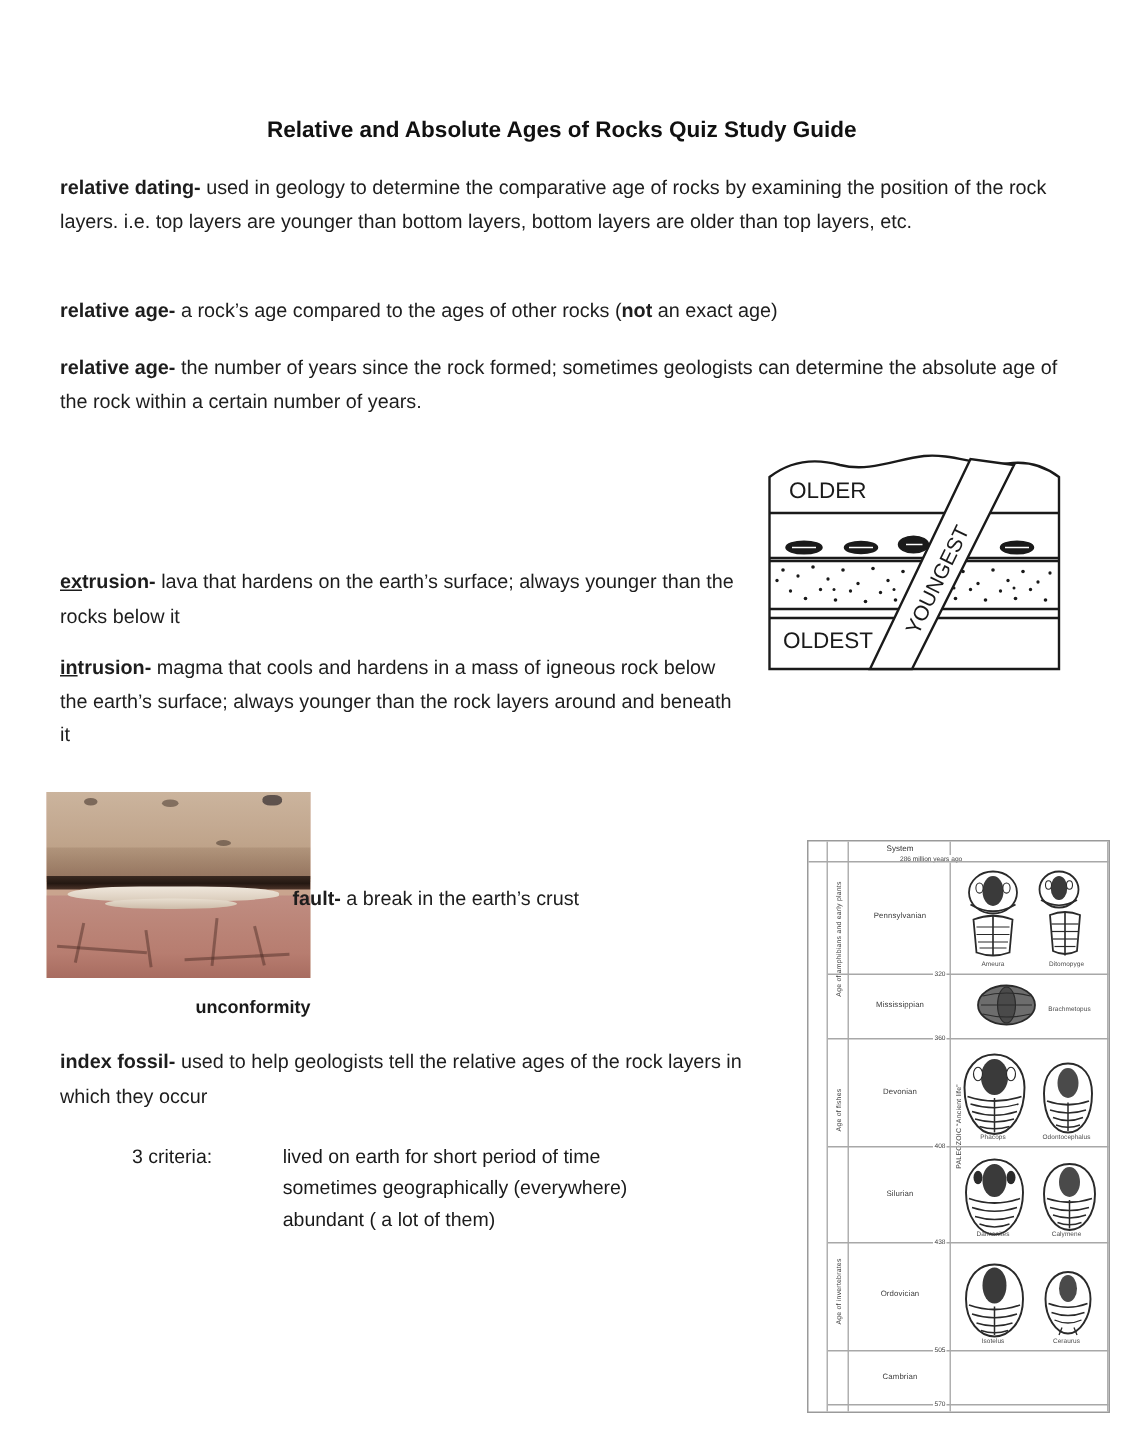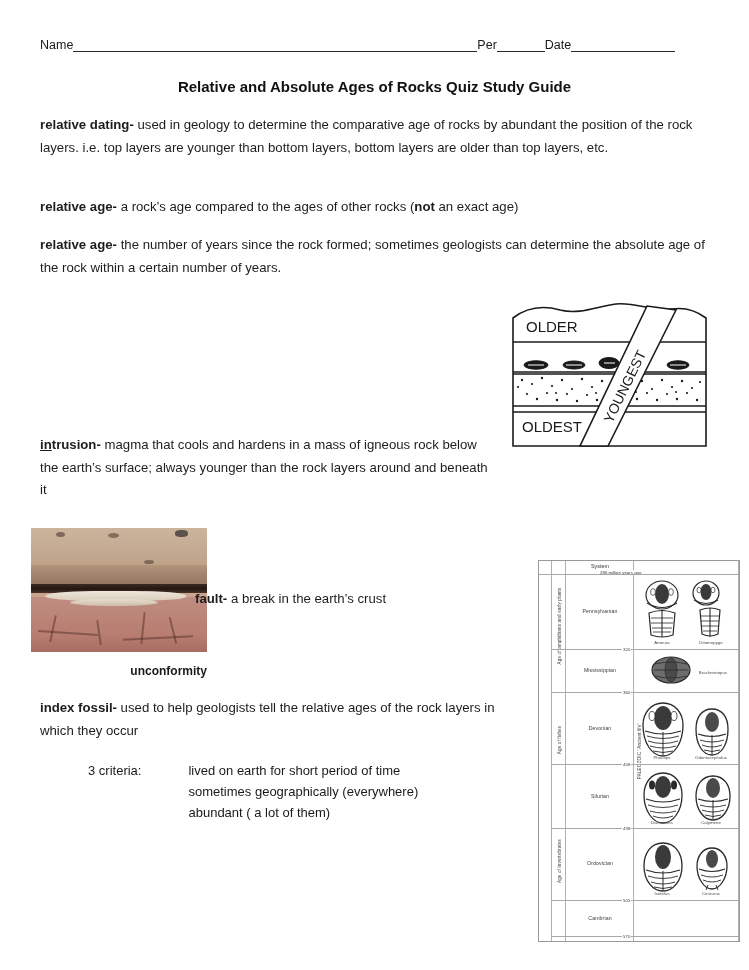--- a/index.html
+++ b/index.html
@@ -234,39 +234,39 @@
     letter-spacing: 0.05px;
   }
   .trilo { position: absolute; }
   .trilo svg { display: block; }
 </style>
 </head>
 <body>
 
 <div class="page">
 
-  <div class="nameline">
-    <span class="lbl">Name</span><span class="rule r1"></span><span class="lbl">Per</span><span class="rule r2"></span><span class="lbl">Date</span><span class="rule r3"></span>
-  </div>
 
   <div class="doc-title">Relative and Absolute Ages of Rocks Quiz Study Guide</div>
 
   <div class="block" id="b-relative-dating">
-    <b>relative dating-</b><span>  used in geology to determine the comparative age of rocks by abundant the position of the rock layers.  i.e.  top layers are younger than bottom layers, bottom layers are older than top layers, etc.</span>
+    <b>relative dating-</b><span>  used in geology to determine the comparative age of rocks by examining the position of the rock layers.  i.e.  top layers are younger than bottom layers, bottom layers are older than top layers, etc.</span>
   </div>
 
   <div class="block" id="b-relative-age">
     <b>relative age-</b><span> a rock’s age compared to the ages of other rocks  (</span><b>not</b><span> an exact age)</span>
   </div>
 
   <div class="block" id="b-absolute-age">
     <b>relative age-</b><span> the number of years since the rock formed; sometimes geologists can determine the absolute age of the rock within a certain number of years.</span>
   </div>
 
 
+  <div class="block" id="b-extrusion">
+    <b><span class="u">ex</span><span>trusion-</span></b><span> lava that hardens on the earth’s surface; always younger than the rocks below it</span>
+  </div>
 
   <div class="block" id="b-intrusion">
     <b><span class="u">in</span><span>trusion-</span></b><span> magma that cools and hardens in a mass of igneous rock below the earth’s surface; always younger than the rock layers around and beneath it</span>
   </div>
 
   <div class="rocklayers">
     <svg width="203" height="162" viewBox="0 0 203 162">
       <g fill="none" stroke="#1a1a1a" stroke-width="1.6">
 
         <path d="M5,24 C18,14 34,11 52,16 C72,21 90,12 108,10 C128,8 146,18 164,15 C178,13 190,18 198,24

